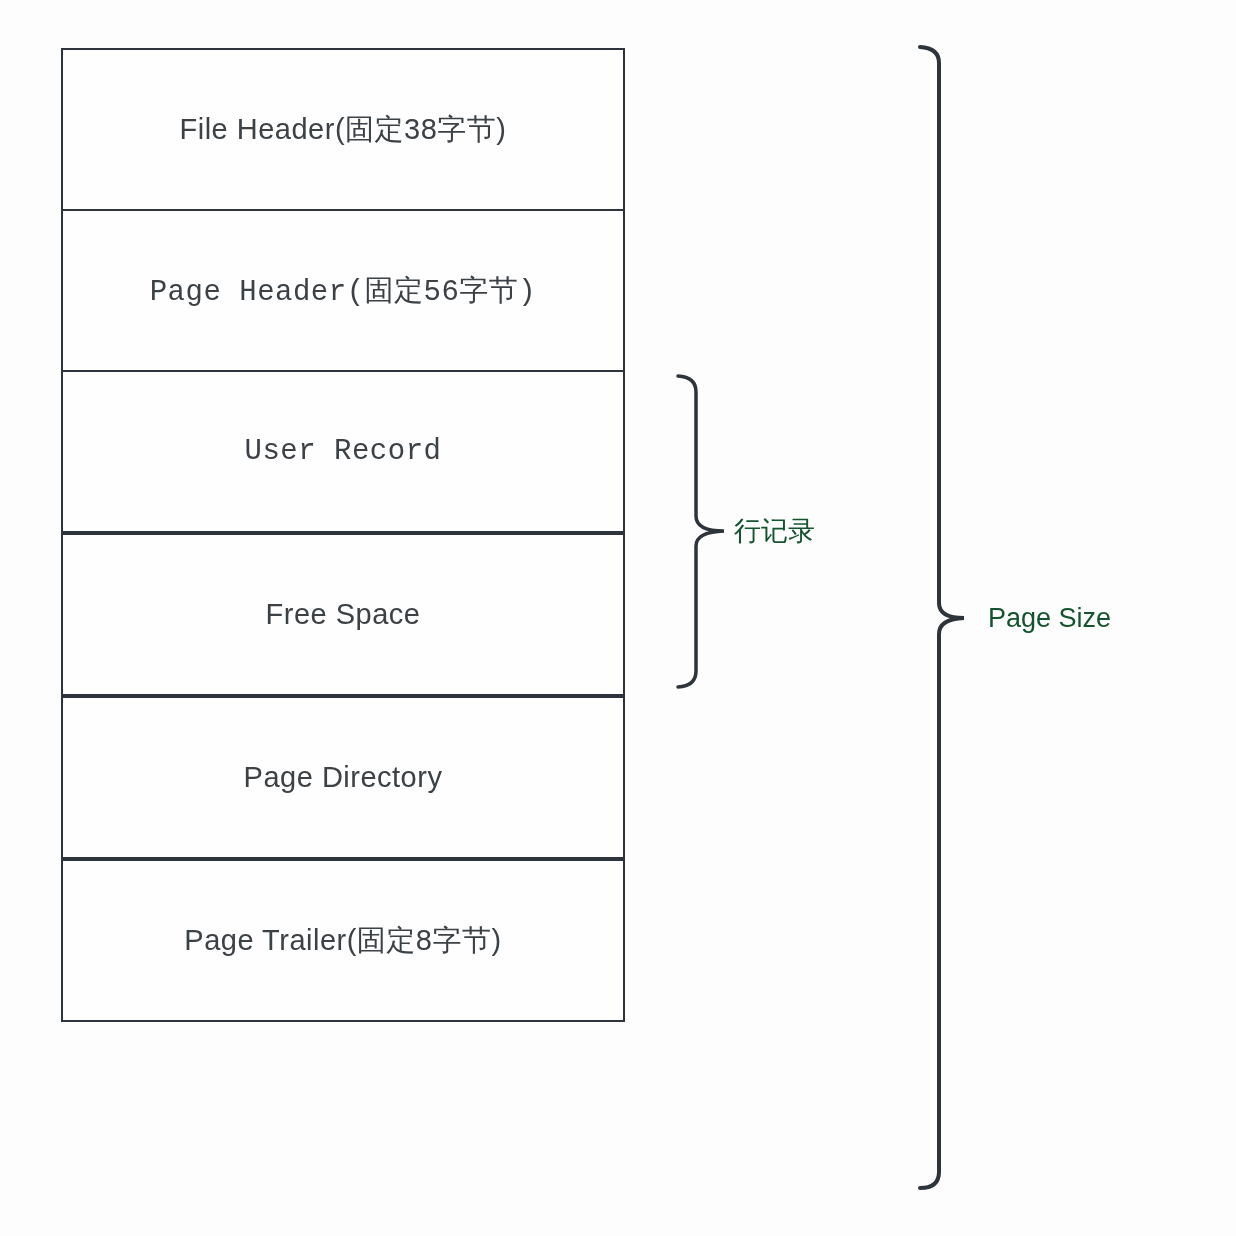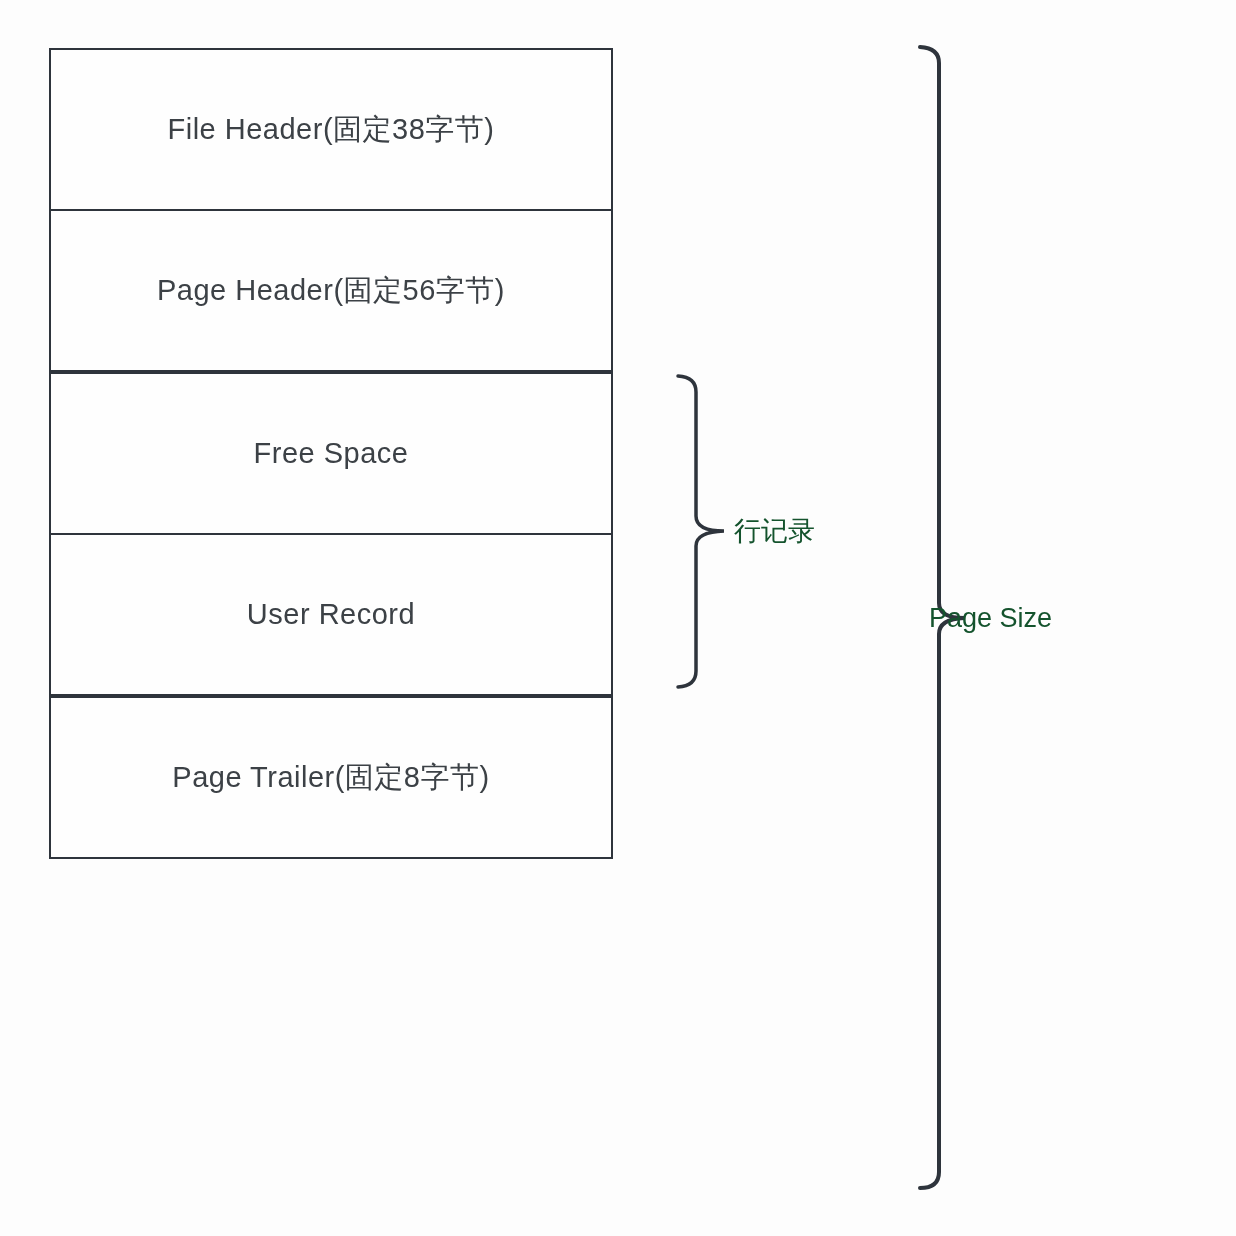--- a/index.html
+++ b/index.html
@@ -10,36 +10,36 @@
   }
   .canvas {
     position: relative;
     width: 1236px;
     height: 1236px;
     background: #fdfdfd;
     overflow: hidden;
   }
   .stack {
     position: absolute;
-    left: 49px;
+    left: 61px;
     top: 48px;
     width: 564px;
   }
   .box {
     box-sizing: border-box;
     width: 564px;
     height: 163px;
     border: 2px solid #2e343c;
     background: #fefefe;
     display: flex;
     align-items: center;
     justify-content: center;
   }
   
-  .box.merge { margin-top: -2px; }
+  .box.merge { margin-top: -2px; font-family: Liberation Mono, monospace; }
   
   .box.abut  { margin-top: 0; }
   .box-label {
     font-size: 29px;
     color: #3c4146;
     letter-spacing: 0.5px;
     white-space: nowrap;
   }
   .brace-layer {
     position: absolute;
@@ -50,39 +50,42 @@
     pointer-events: none;
   }
   .annot {
     position: absolute;
     transform: translateY(-52%);
     font-size: 27px;
     color: #14532d;
     white-space: nowrap;
   }
   .annot.row-records { left: 734px; top: 532px; }
-  .annot.page-size   { left: 929px; top: 619px; }
+  .annot.page-size   { left: 988px; top: 619px; }
 </style>
 </head>
 <body>
 
 <div class="canvas">
 
   <div class="stack">
     <div class="box">
       <span class="box-label">File Header(固定38字节)</span>
     </div>
     <div class="box merge">
       <span class="box-label">Page Header(固定56字节)</span>
     </div>
+    <div class="box merge">
+      <span class="box-label">User Record</span>
+    </div>
     <div class="box abut">
       <span class="box-label">Free Space</span>
     </div>
-    <div class="box merge">
-      <span class="box-label">User Record</span>
+    <div class="box abut">
+      <span class="box-label">Page Directory</span>
     </div>
     <div class="box abut">
       <span class="box-label">Page Trailer(固定8字节)</span>
     </div>
   </div>
 
   <svg class="brace-layer" viewBox="0 0 1236 1236" xmlns="http://www.w3.org/2000/svg">
 
     <path d="M 678 376
              Q 696 377 696 392

